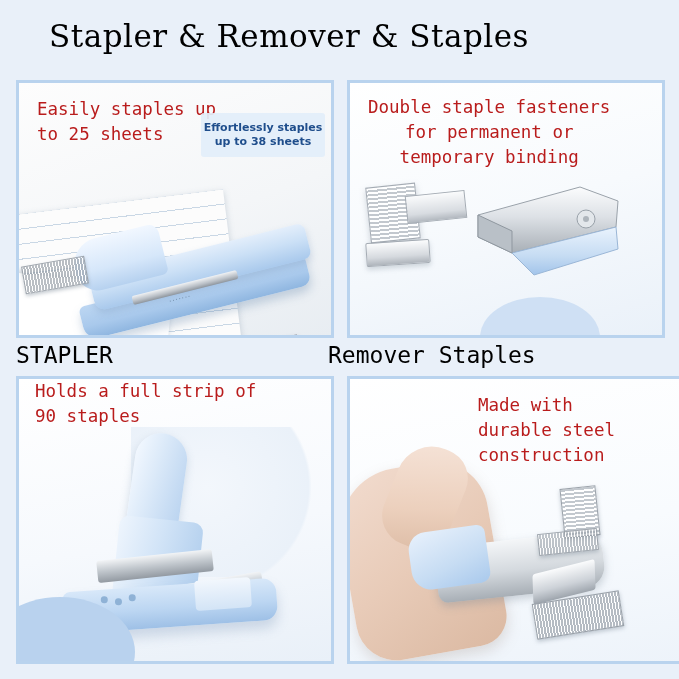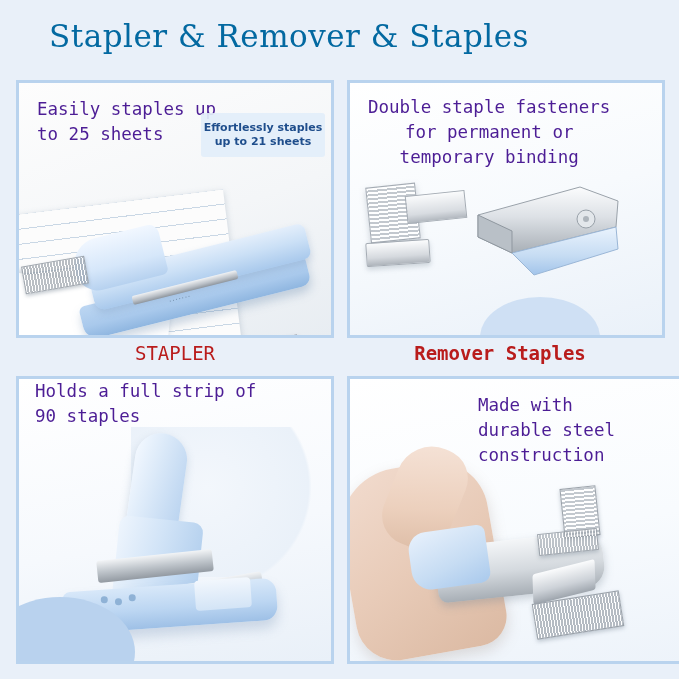--- a/index.html
+++ b/index.html
@@ -21,21 +21,21 @@
     box-sizing: border-box;
   }
   .main-title {
     position: absolute;
     top: 18px;
     left: 0;
     width: 578px;
     text-align: center;
     font-family: "DejaVu Serif", serif;
     font-size: 31px;
-    color: #0369a1;
+    color: #000000;
     letter-spacing: 0.5px;
   }
   .panel {
     position: absolute;
     background: #ffffff;
     border: 3px solid #b9d3ee;
     box-sizing: border-box;
     overflow: hidden;
   }
   
@@ -58,42 +58,40 @@
     height: 288px;
   }
   #panel-steel {
     left: 347px;
     top: 376px;
     width: 352px;
     height: 288px;
   }
   .caption-label {
     position: absolute;
-    text-align: center;
     font-family: "DejaVu Sans Mono", monospace;
-    font-size: 19px;
-    color: #b91c1c;
+    font-size: 23px;
+    color: #000000;
   }
   #label-stapler {
     left: 16px;
     top: 342px;
     width: 318px;
   }
   #label-remover {
-    left: 341px;
+    left: 328px;
     top: 342px;
     width: 318px;
-    font-weight: bold;
   }
   .panel-text {
     position: absolute;
     font-family: "DejaVu Sans Mono", monospace;
     font-size: 17.5px;
     line-height: 25px;
-    color: #4c1d95;
+    color: #b91c1c;
     z-index: 6;
     white-space: pre-line;
   }
   
   #txt-stapler { left: 18px; top: 14px; }
   #txt-remover { left: 18px; top: 12px; text-align: center; }
   #txt-strip   { left: 16px; top: 0; }
   #txt-steel   { left: 128px; top: 14px; }
 
   
@@ -379,21 +377,21 @@
       </div>
       <div class="s1-paper2"></div>
       <div class="s1-base"></div>
       <div class="s1-top"></div>
       <div class="s1-head"></div>
       <div class="s1-metal"></div>
       <div class="s1-logo">·······</div>
       <div class="staple-block" id="s1-staples1"></div>
       <div class="staple-block" id="s1-staples2"></div>
       <div class="s1-badge">Effortlessly staples
-up to 21 sheets</div>
+up to 38 sheets</div>
     </div>
     <div class="panel-text" id="txt-stapler">Easily staples up
 to 25 sheets</div>
   </div>
 
   <div class="panel" id="panel-remover">
     <div class="scene">
       <div class="s2-bg"></div>
       <div class="s2-blob"></div>
       <div class="s2-clip-a"></div>

